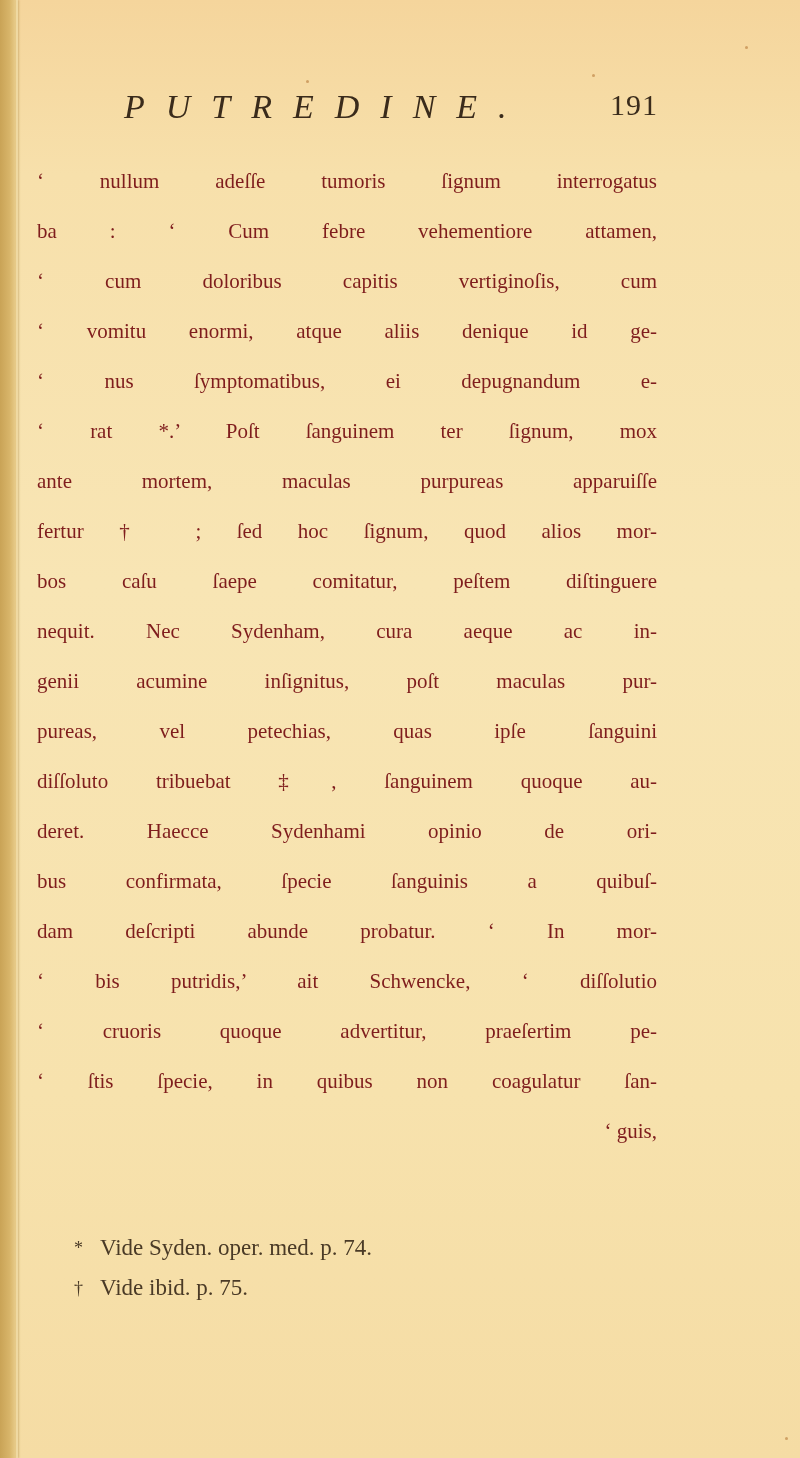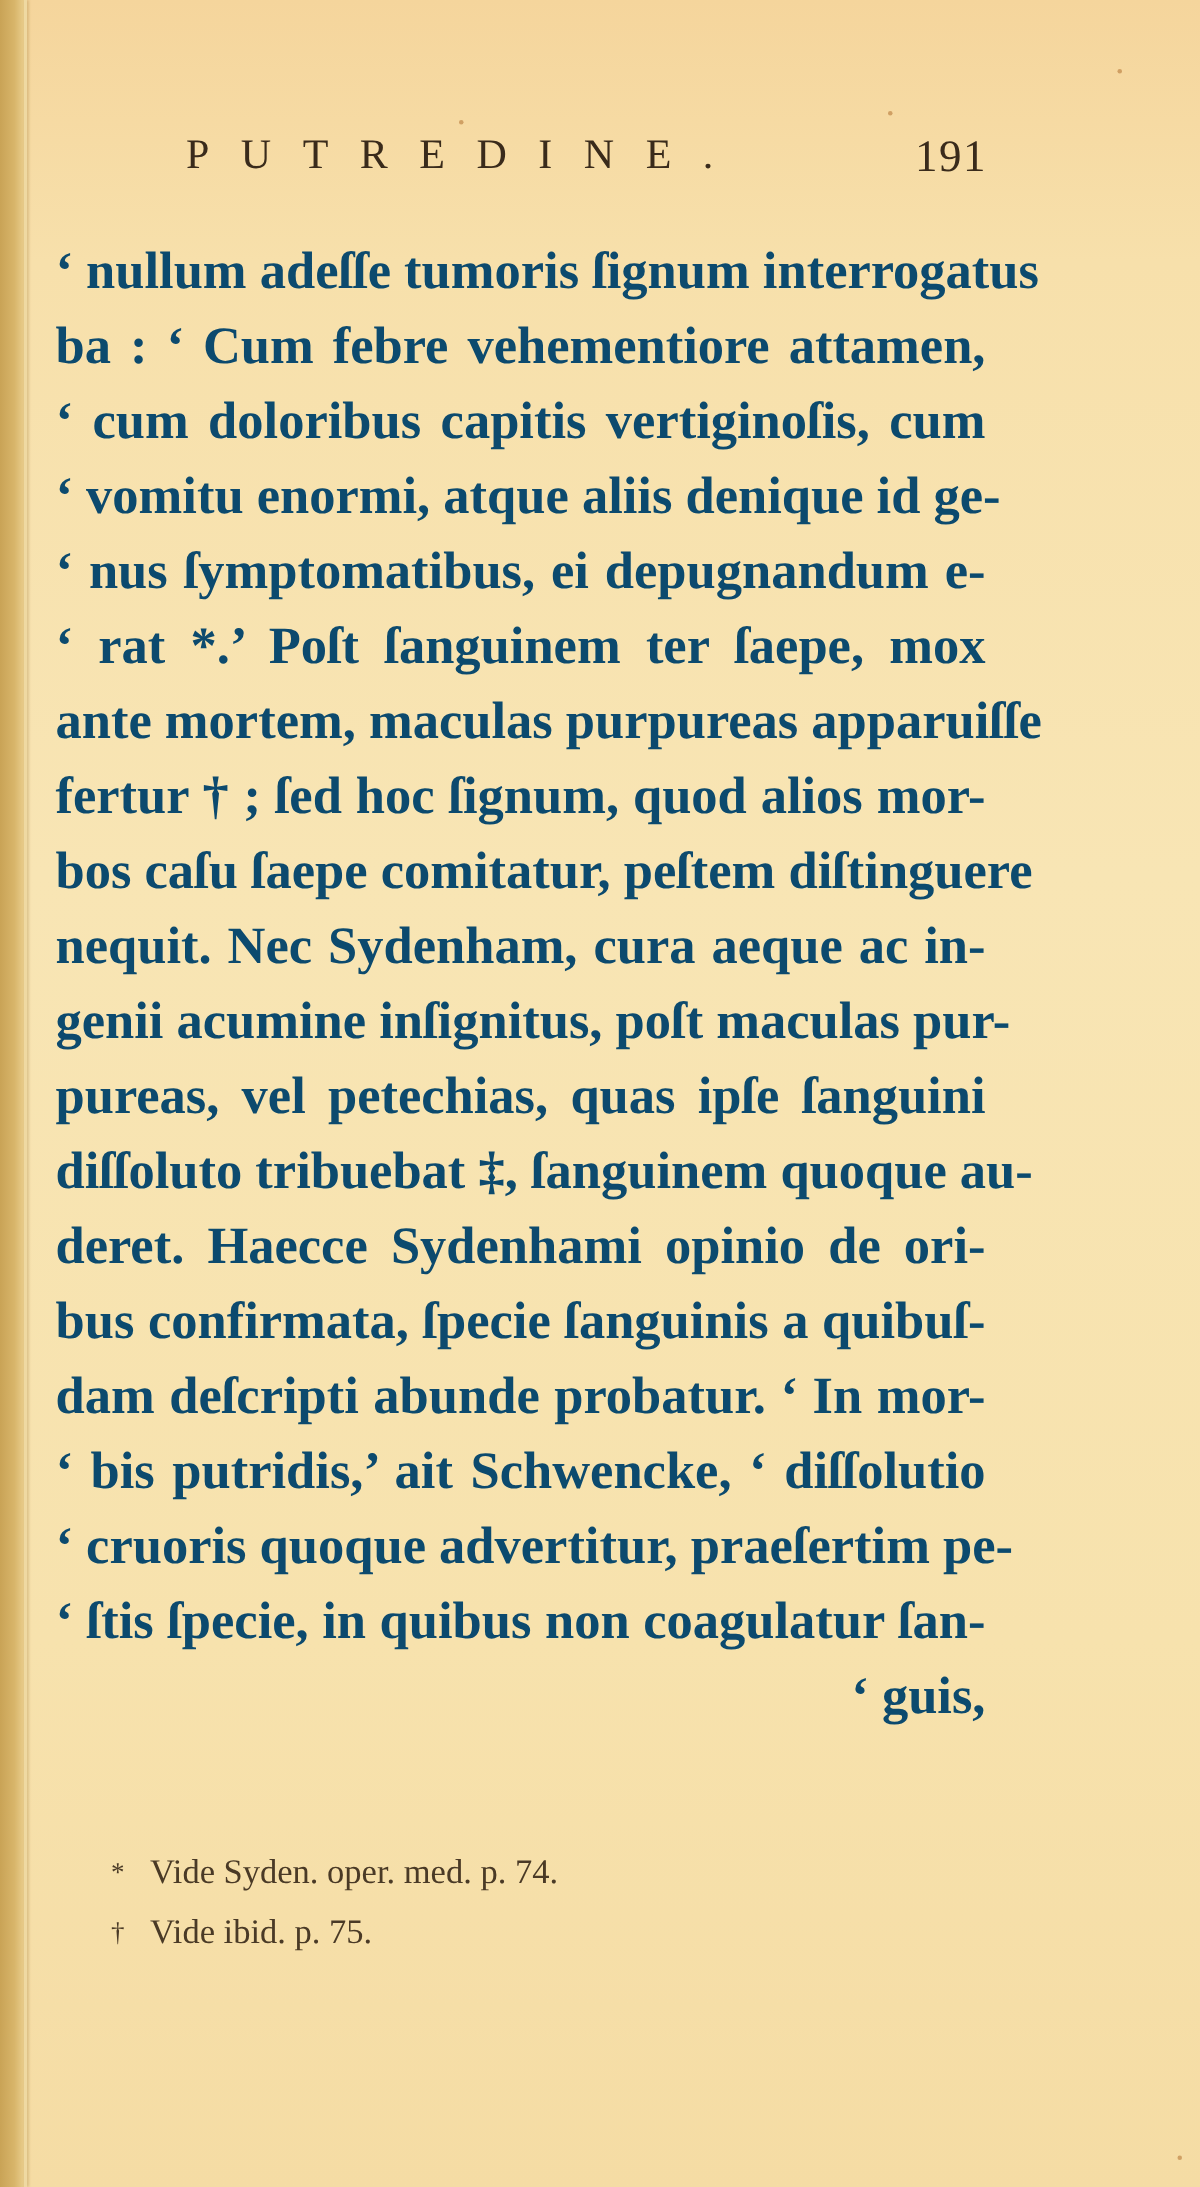--- a/index.html
+++ b/index.html
@@ -36,47 +36,47 @@
   .running-head {
     position: absolute;
     left: 124px; top: 88px;
     width: 534px;
     height: 40px;
   }
   .running-title {
     position: absolute;
     left: 0; top: 0;
     font-family: "Liberation Serif", "DejaVu Serif", serif;
-    font-size: 28px;
+    font-size: 34px;
     letter-spacing: 21px;
     color: #3a2b1b;
+    font-style: italic;
   }
   .page-number {
     position: absolute;
     right: 0; top: 0;
     font-family: "Liberation Serif", "DejaVu Serif", serif;
     font-size: 30px;
     letter-spacing: 1px;
     color: #3a2b1b;
   }
   .body-text {
     position: absolute;
     left: 37px; top: 156px;
     width: 620px;
   }
   .line {
     height: 50px;
     line-height: 50px;
     font-family: "Liberation Serif", "DejaVu Serif", serif;
-    font-size: 35px;
+    font-size: 21px;
     white-space: nowrap;
     text-align: justify;
     text-align-last: justify;
-    color: #0c4a6e;
-    font-weight: bold;
+    color: #7f1d1d;
   }
   .line.last {
     text-align: left;
     text-align-last: right;
   }
   .footnotes {
     position: absolute;
     left: 74px; top: 1210px;
     width: 420px;
     margin-top: 18px;
@@ -115,21 +115,21 @@
     <span class="running-title">PUTREDINE.</span>
     <span class="page-number">191</span>
   </div>
 
   <div class="body-text">
     <div class="line">‘ nullum adeſſe tumoris ſignum interrogatus</div>
     <div class="line">ba : ‘ Cum febre vehementiore attamen,</div>
     <div class="line">‘ cum doloribus capitis vertiginoſis, cum</div>
     <div class="line">‘ vomitu enormi, atque aliis denique id ge-</div>
     <div class="line">‘ nus ſymptomatibus, ei depugnandum e-</div>
-    <div class="line">‘ rat *.’ Poſt ſanguinem ter ſaepe, mox</div>
+    <div class="line">‘ rat *.’ Poſt ſanguinem ter ſignum, mox</div>
     <div class="line">ante mortem, maculas purpureas apparuiſſe</div>
     <div class="line">fertur † ; ſed hoc ſignum, quod alios mor-</div>
     <div class="line">bos caſu ſaepe comitatur, peſtem diſtinguere</div>
     <div class="line">nequit. Nec Sydenham, cura aeque ac in-</div>
     <div class="line">genii acumine inſignitus, poſt maculas pur-</div>
     <div class="line">pureas, vel petechias, quas ipſe ſanguini</div>
     <div class="line">diſſoluto tribuebat ‡, ſanguinem quoque au-</div>
     <div class="line">deret. Haecce Sydenhami opinio de ori-</div>
     <div class="line">bus confirmata, ſpecie ſanguinis a quibuſ-</div>
     <div class="line">dam deſcripti abunde probatur. ‘ In mor-</div>

